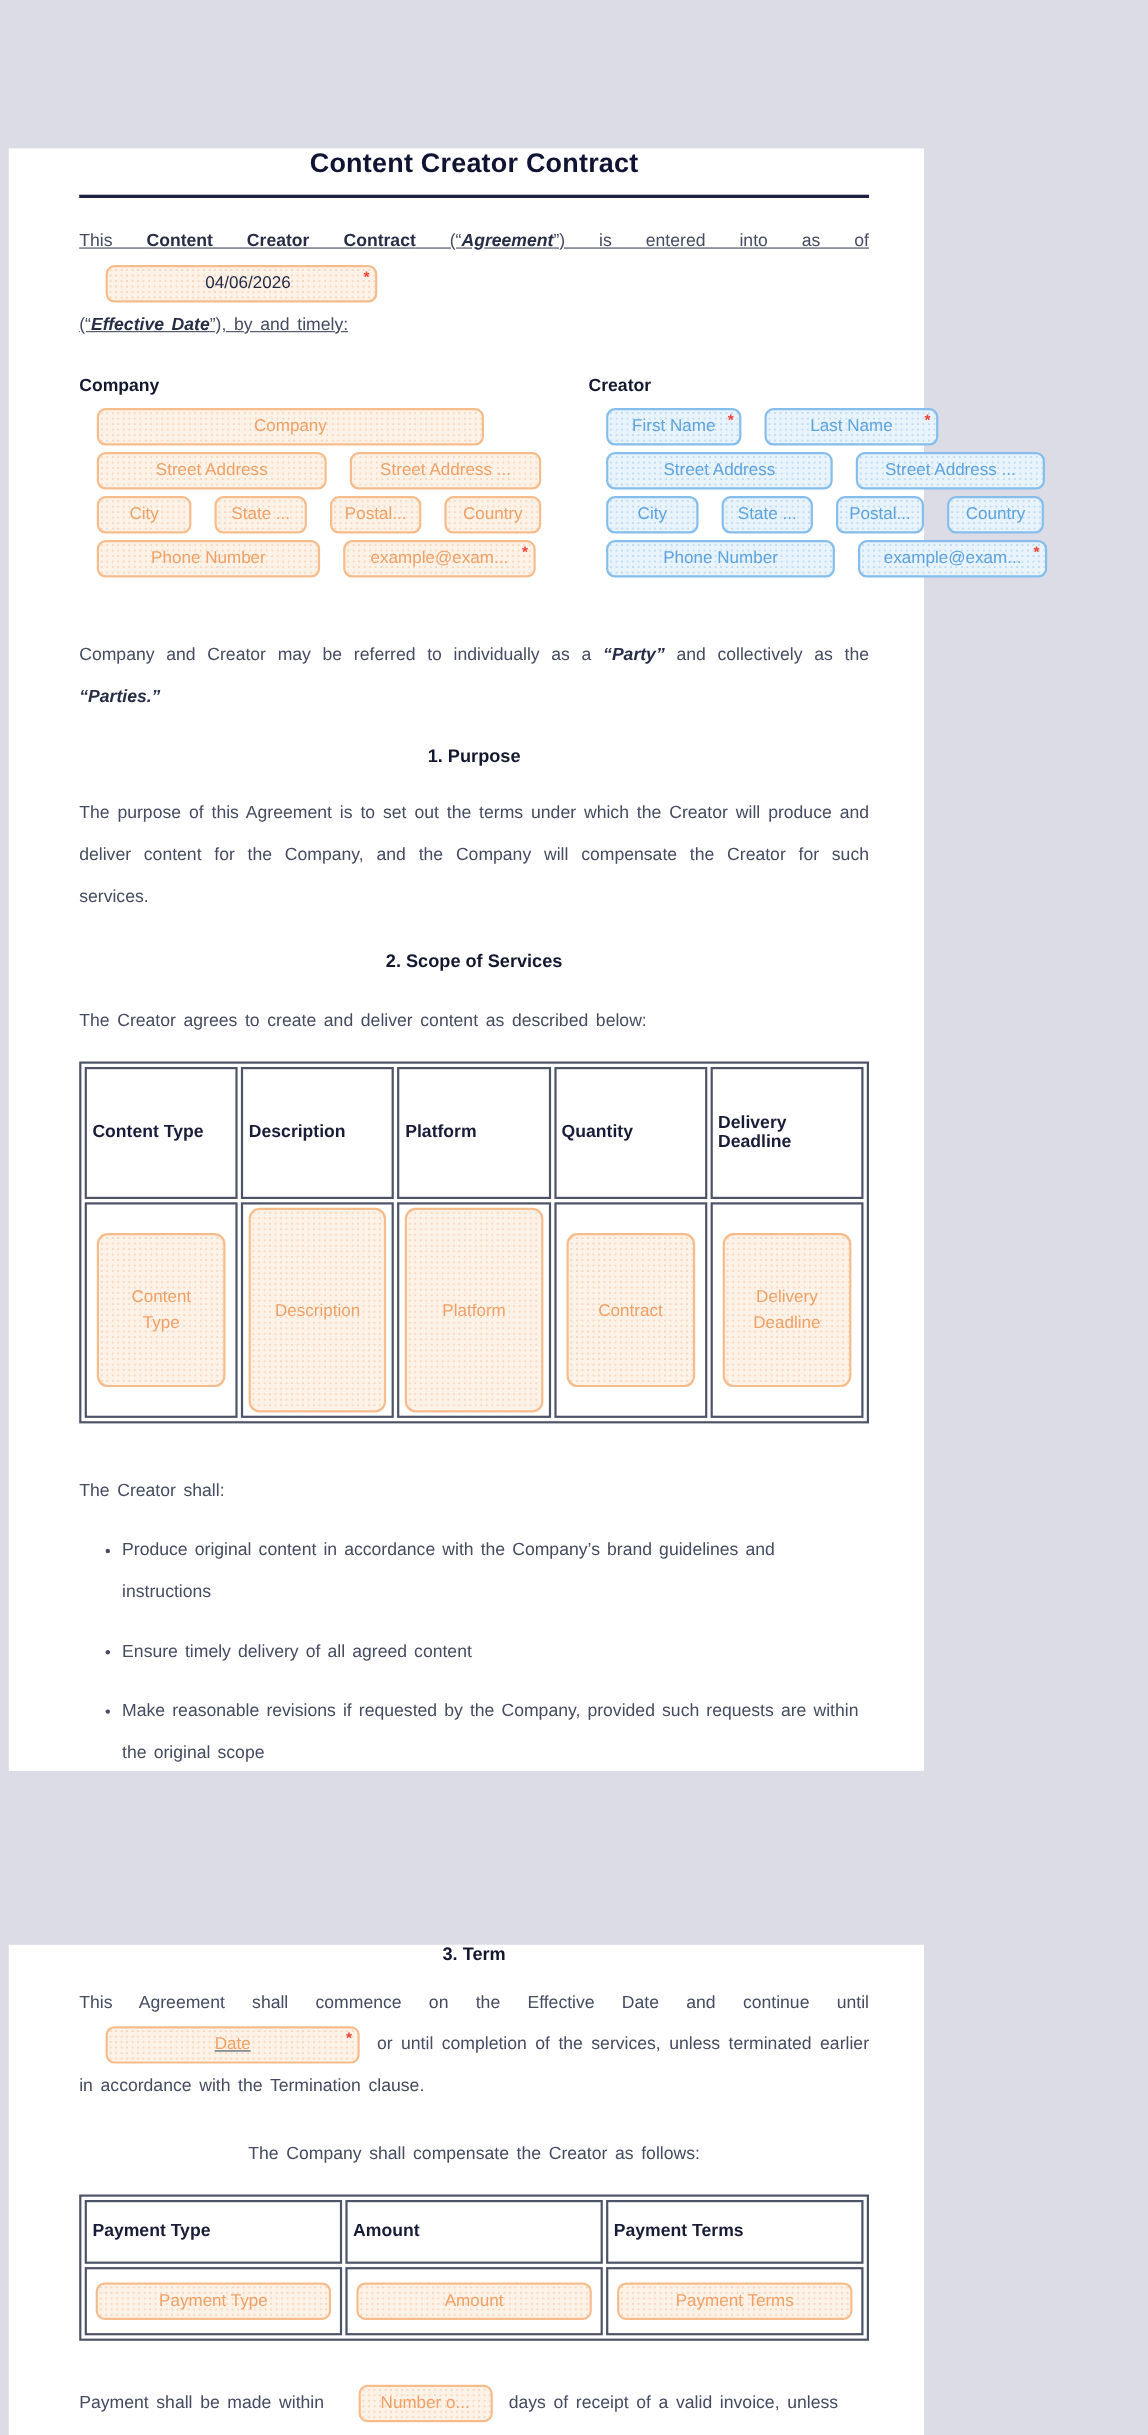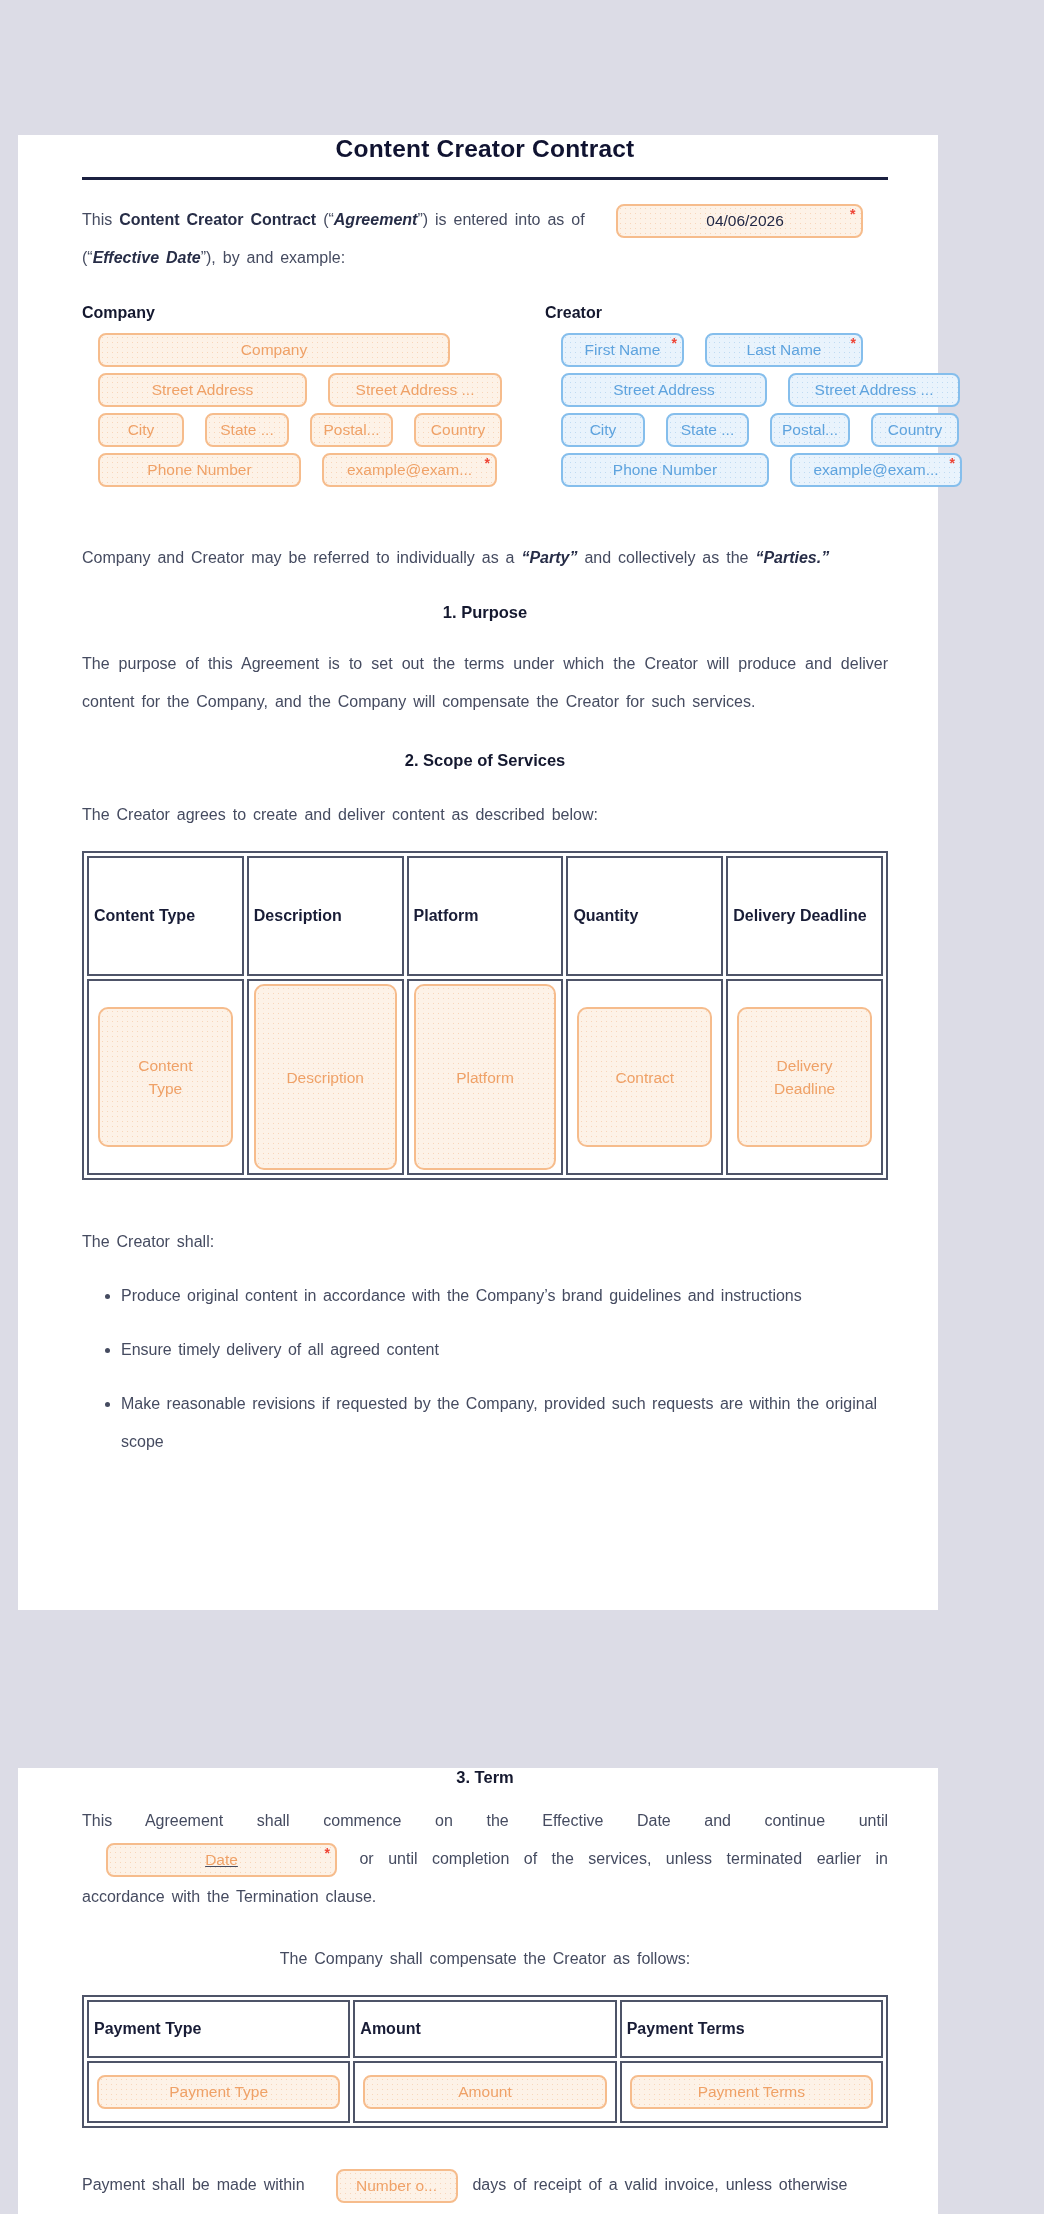--- a/index.html
+++ b/index.html
@@ -4,40 +4,40 @@
 <style>
   * { margin:0; padding:0; box-sizing:border-box; }
   html,body { width:1044px; }
   body {
     height:2214px; overflow:hidden;
     background:#DCDCE6;
     font-family:"Liberation Sans", sans-serif;
     color:#454B60;
   }
   .page {
-    background:#FFFFFF; width:920px; margin-left:18px;
+    background:#FFFFFF; width:832px; margin-left:8px;
     padding:0 50px 0 64px;
   }
   #page1 { margin-top:3px; height:1475px; }
   #page-gap { height:29px; background:#DCDCE6; }
   #page2 { height:710px; }
 
   .doc-title {
     margin-top:135px; text-align:center;
     font-size:24.5px; font-weight:bold; color:#101331; letter-spacing:.2px;
   }
   .title-rule { border:none; border-top:3.5px solid #1B2040; margin-top:14px; }
 
   .para {
     font-size:16px; line-height:38px; color:#454B60;
     text-align:justify; word-spacing:2.5px;
   }
   .para b, .para .bi { color:#272D47; }
   .bi { font-weight:bold; font-style:italic; }
-  .intro { margin-top:21px; }
+  .intro { margin-top:21px;text-decoration:underline; }
 
   
   .fw { position:relative; display:inline-flex; vertical-align:middle;padding-left:16px; }
   .req {
     position:absolute; top:3px; right:7px;
     color:#EE4435; font-size:14px; font-weight:bold; line-height:1;
   }
   input.f {
     width:100%; height:34px; border-radius:8px; outline:none;
     text-align:center; font-size:15.5px;
@@ -126,21 +126,21 @@
 <body>
 
 <div class="page" id="page1">
 
   <h1 class="doc-title">Content Creator Contract</h1>
   <hr class="title-rule">
 
   <p class="para intro"><span>This </span><b>Content Creator Contract</b><span> (“</span><span class="bi">Agreement</span><span>”) is entered into as of </span><span class="fw inlinefw" style="width:263px;">
         <input class="f orange date-top" type="text" value="04/06/2026" style="">
         <span class="req">*</span>
-      </span><br><span>(“</span><span class="bi">Effective Date</span><span>”), by and example:</span></p>
+      </span><br><span>(“</span><span class="bi">Effective Date</span><span>”), by and timely:</span></p>
 
   <div class="columns">
 
     <div class="col-left">
       <div class="col-heading">Company</div>
       <div class="frow">
         <span class="fw" style="width:368px;">
           <input class="f orange" type="text" placeholder="Company" style="">
         </span>
       </div>

